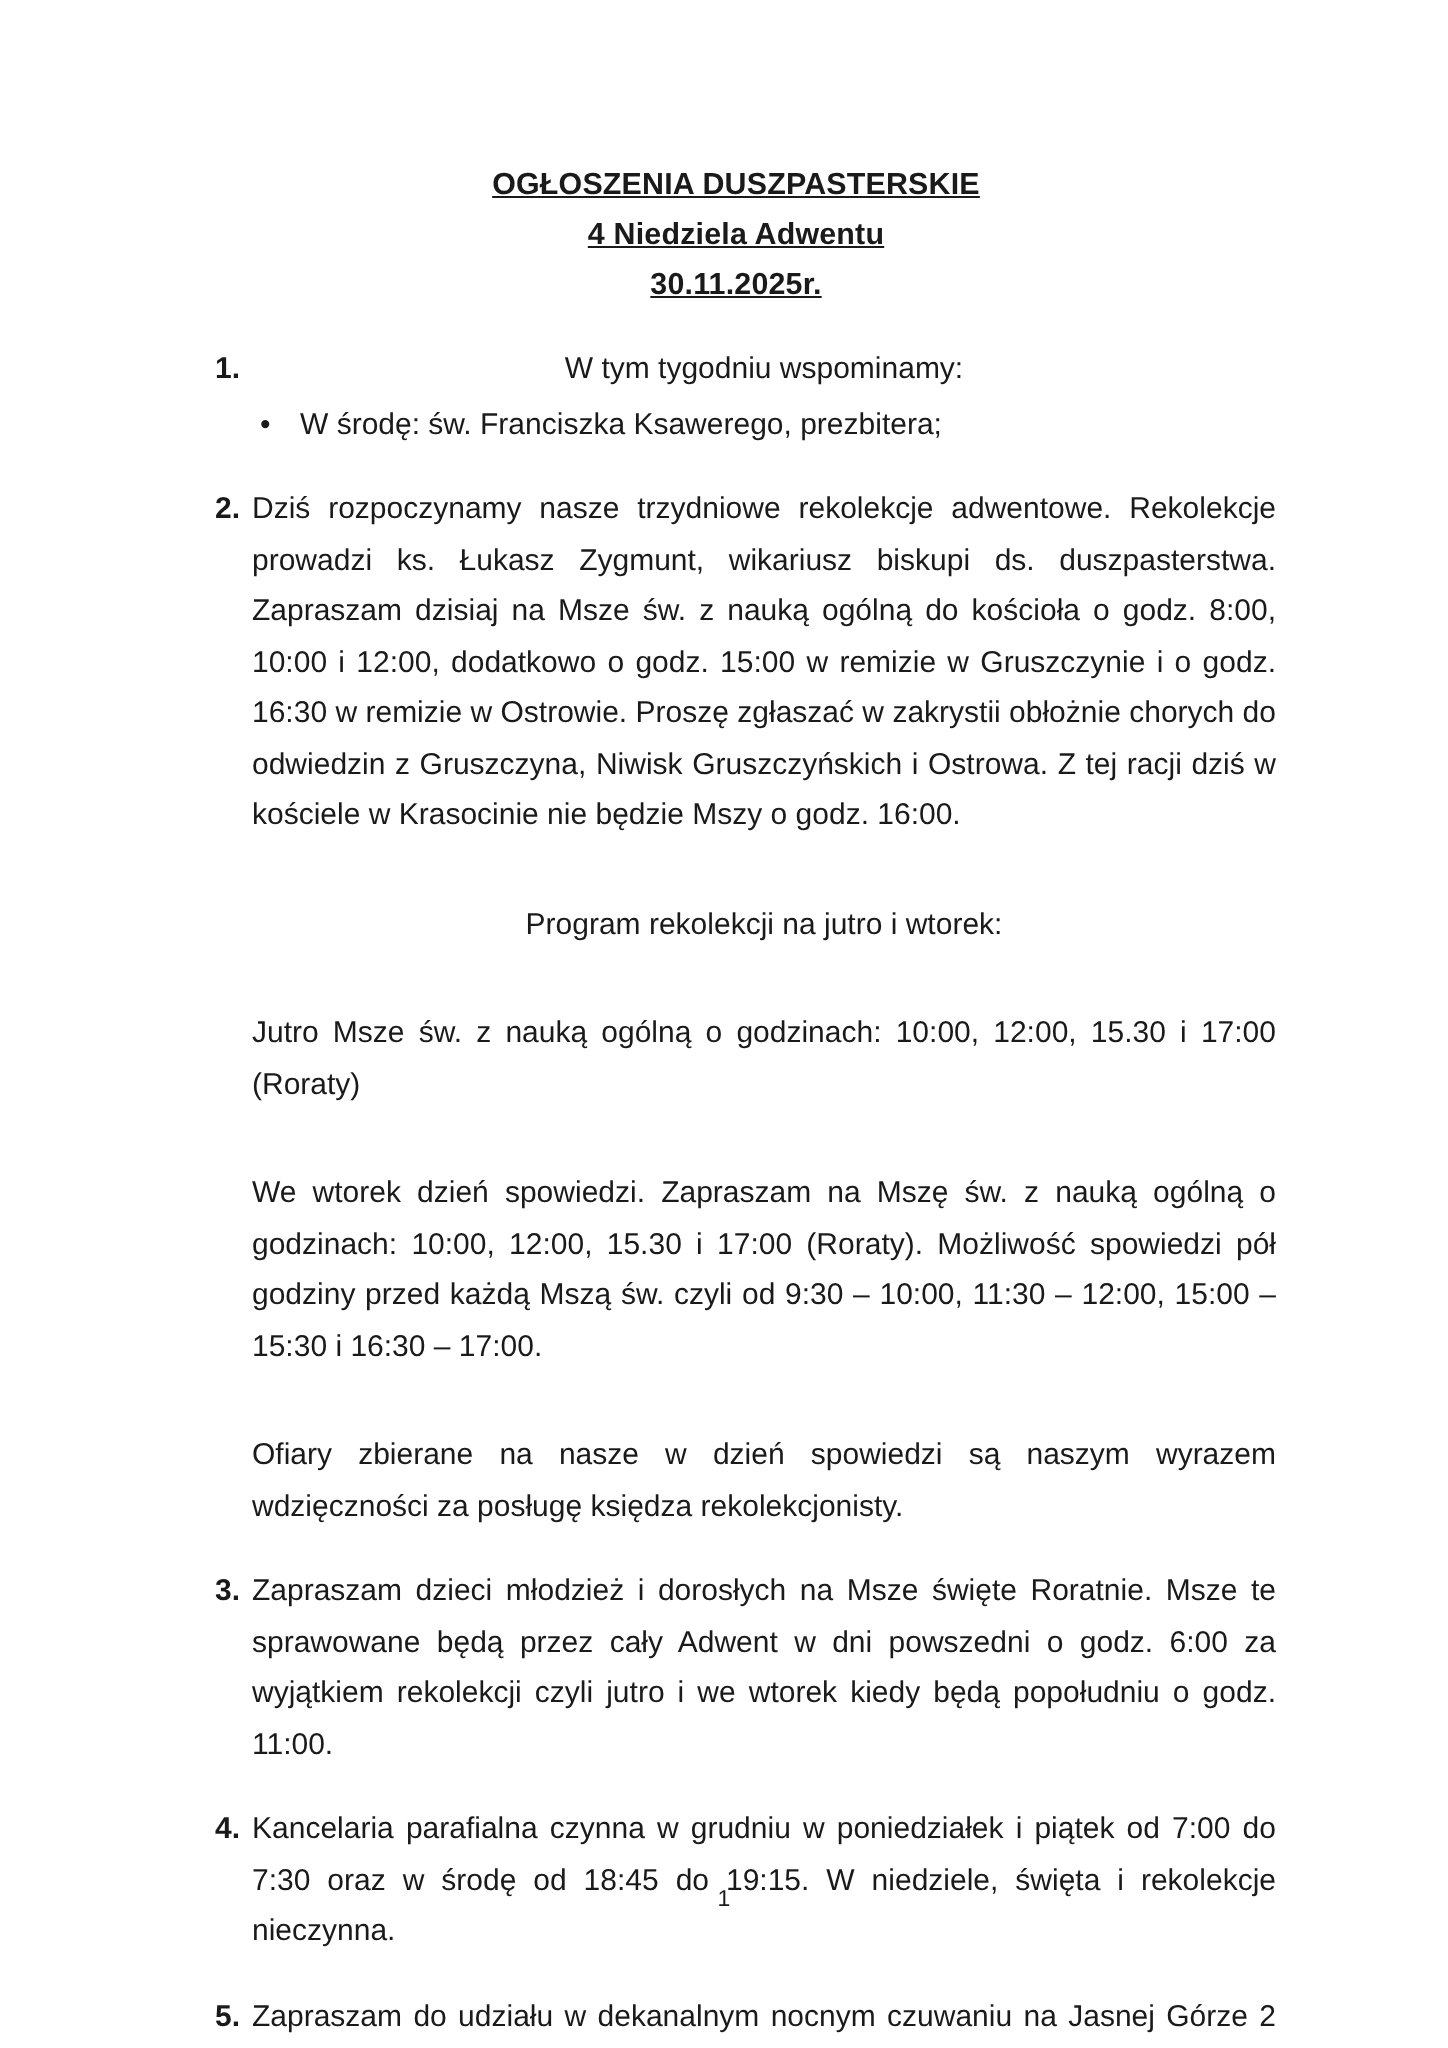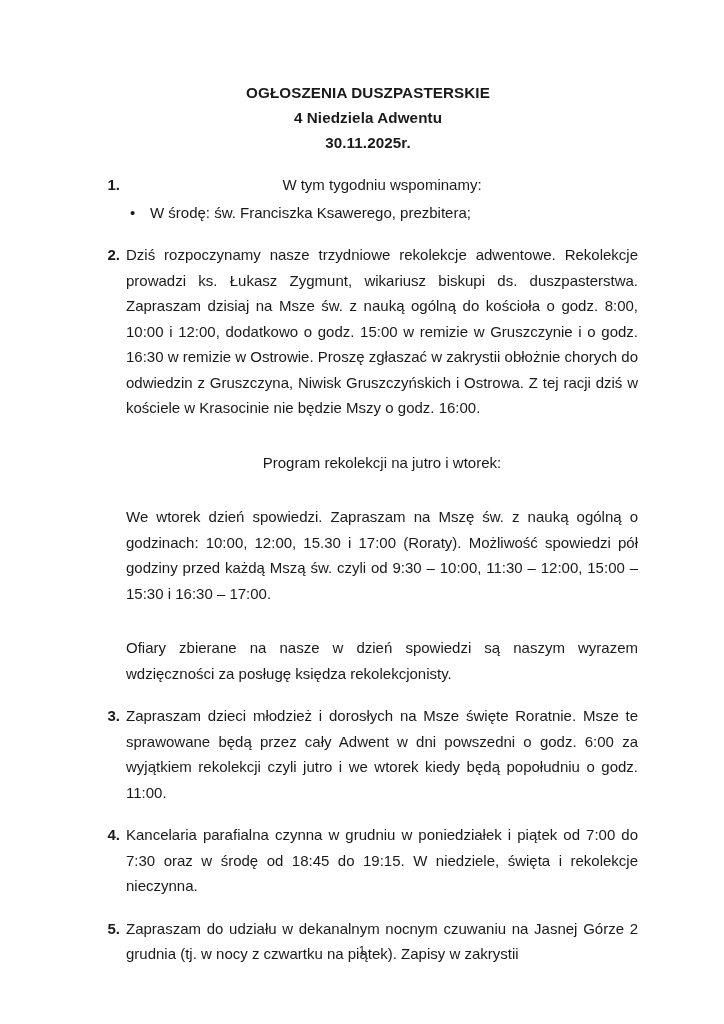--- a/index.html
+++ b/index.html
@@ -31,21 +31,21 @@
   }
 
   
   .heading {
     text-align: center;
     font-weight: bold;
     font-size: 15.2px;
     line-height: 25px;
     letter-spacing: 0.1px;
   }
-  .heading .hline { display: block; }
+  .heading .hline { display: block; text-decoration: underline; }
 
   
   ol.items {
     list-style: none;
     margin: 0;
     padding: 0;
   }
   li.item {
     position: relative;
     padding-left: 28px;
@@ -126,20 +126,21 @@
             <span class="dot">•</span>
             <span>W środę: św. Franciszka Ksawerego, prezbitera;</span>
           </li>
         </ul>
       </li>
 
       <li class="item">
         <span class="num">2.</span>
         <p class="para">Dziś rozpoczynamy nasze trzydniowe rekolekcje adwentowe. Rekolekcje prowadzi ks. Łukasz Zygmunt, wikariusz biskupi ds. duszpasterstwa. Zapraszam dzisiaj na Msze św. z nauką ogólną do kościoła o godz. 8:00, 10:00 i 12:00, dodatkowo o godz. 15:00 w remizie w Gruszczynie i o godz. 16:30 w remizie w Ostrowie. Proszę zgłaszać w zakrystii  obłożnie chorych do odwiedzin z Gruszczyna, Niwisk Gruszczyńskich i Ostrowa. Z tej racji dziś w kościele w Krasocinie nie będzie Mszy o godz. 16:00.</p>
         <p class="para nojust">Program rekolekcji na jutro i wtorek:</p>
+        <p class="para">Jutro Msze św. z nauką ogólną o godzinach: 10:00, 12:00, 15.30 i 17:00 (Roraty)</p>
         <p class="para">We wtorek dzień spowiedzi. Zapraszam na Mszę św. z nauką ogólną o godzinach: 10:00, 12:00, 15.30 i 17:00 (Roraty). Możliwość spowiedzi pół godziny przed każdą Mszą św. czyli od 9:30 – 10:00, 11:30 – 12:00, 15:00 – 15:30 i 16:30 – 17:00.</p>
         <p class="para">Ofiary zbierane na nasze w dzień spowiedzi są naszym wyrazem wdzięczności za posługę księdza rekolekcjonisty.</p>
       </li>
 
       <li class="item">
         <span class="num">3.</span>
         <p class="para">Zapraszam dzieci młodzież i dorosłych na Msze święte Roratnie. Msze te sprawowane będą przez cały Adwent w dni powszedni o godz. 6:00 za wyjątkiem rekolekcji czyli jutro i we wtorek kiedy będą popołudniu o godz. 11:00.</p>
       </li>
 
       <li class="item">

